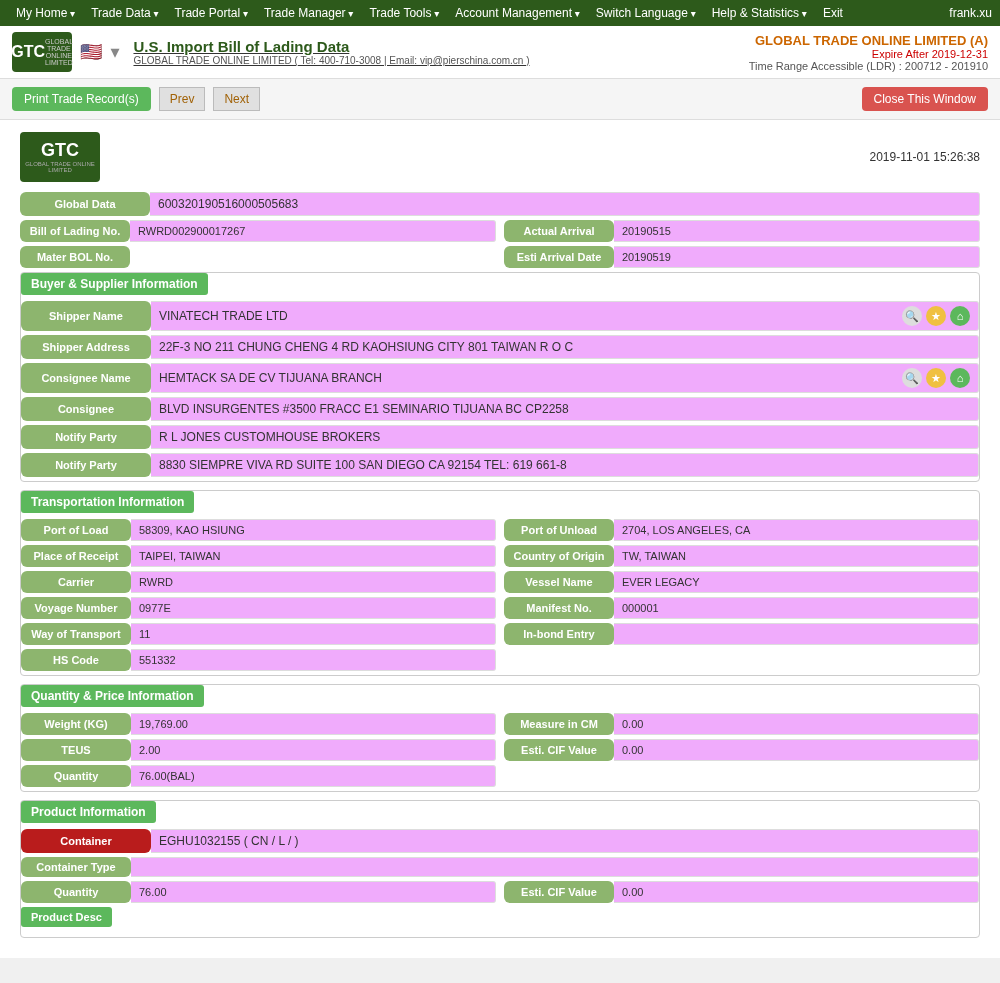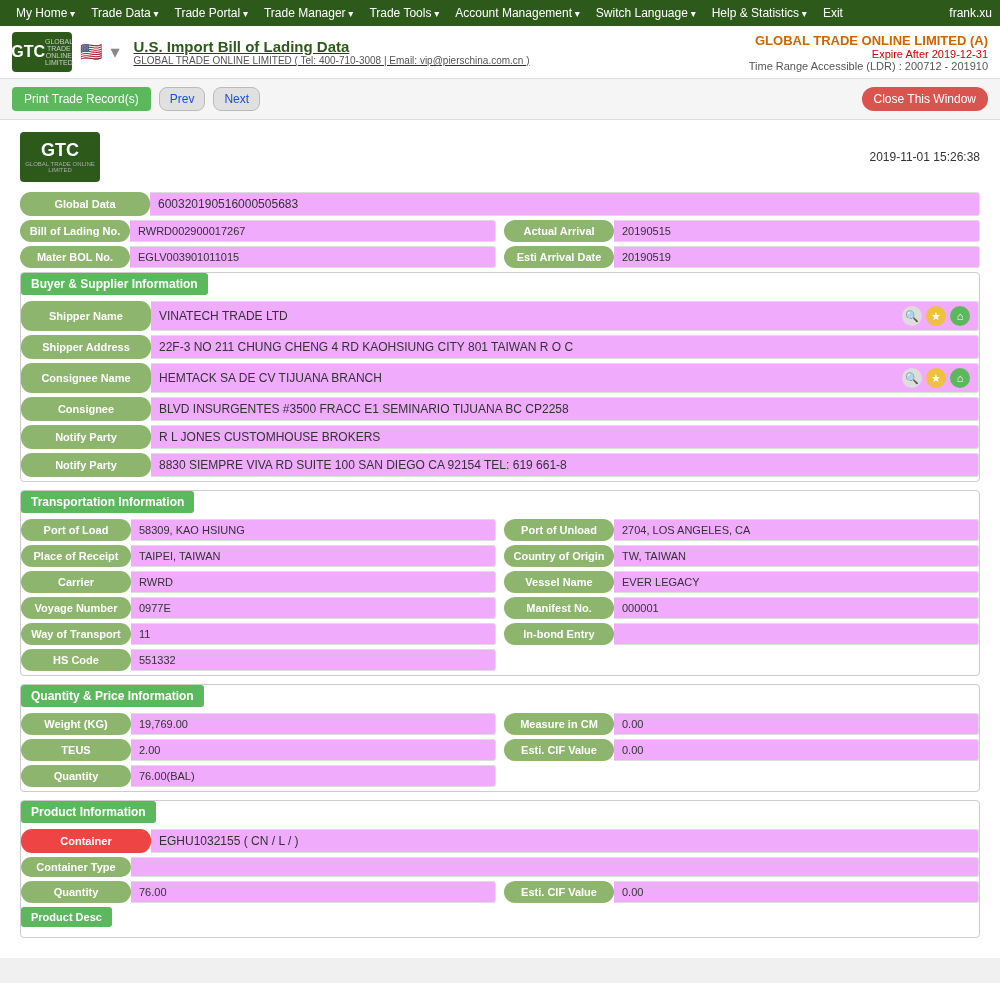--- a/index.html
+++ b/index.html
@@ -22,36 +22,36 @@
     .header-title h2 { font-size: 15px; color: #2d5a1b; font-weight: bold; }
     .header-title p { font-size: 10px; color: #555; }
     .header-right { margin-left: auto; text-align: right; font-size: 11px; color: #2d5a1b; }
     .header-right .company { font-weight: bold; font-size: 13px; color: #cc6600; }
     .header-right .expire { color: #cc0000; }
     .header-right .ldr { color: #555; }
 
     
     .toolbar { padding: 8px 12px; display: flex; align-items: center; gap: 8px; background: #f5f5f5; border-bottom: 1px solid #ddd; }
     .btn-green { background: #5cb85c; color: #fff; border: none; padding: 5px 12px; border-radius: 4px; cursor: pointer; font-size: 12px; }
-    .btn-red { background: #d9534f; color: #fff; border: none; padding: 5px 12px; border-radius: 12px; cursor: pointer; font-size: 12px; }
-    .btn-nav { background: #e0e0e0; color: #1d4ed8; border: 1px solid #bbb; padding: 4px 10px; border-radius: 8px; cursor: pointer; font-size: 12px; }
+    .btn-red { background: #d9534f; color: #fff; border: none; padding: 5px 12px; border-radius: 4px; cursor: pointer; font-size: 12px; }
+    .btn-nav { background: #e0e0e0; color: #a16207; border: 1px solid #bbb; padding: 4px 10px; border-radius: 0; cursor: pointer; font-size: 12px; }
     .spacer-flex { flex: 1; }
 
     
     .main-content { background: #fff; margin: 0; padding: 12px 20px; }
 
     
     .record-header { display: flex; justify-content: space-between; align-items: center; margin-bottom: 10px; }
     .record-header-logo { display: flex; flex-direction: column; align-items: center; }
     .logo-img-box { width: 80px; height: 50px; background: #2d5a1b; border-radius: 4px; display: flex; flex-direction: column; align-items: center; justify-content: center; }
     .logo-img-text { color: #fff; font-weight: bold; font-size: 18px; line-height: 1; }
     .logo-img-sub { color: #aaa; font-size: 6px; text-align: center; margin-top: 2px; }
     .record-datetime { font-size: 12px; color: #333; text-align: right; }
-    .field-label { background: #8db56e; color: #fff; padding: 4px 8px; border-radius: 11px; min-width: 130px; text-align: center; font-size: 11px; font-weight: bold; display: flex; align-items: center; justify-content: center; }
-    .field-label.orange { background: #ef4444; }
+    .field-label { background: #8db56e; color: #fff; padding: 4px 8px; border-radius: 6px; min-width: 130px; text-align: center; font-size: 11px; font-weight: bold; display: flex; align-items: center; justify-content: center; }
+    .field-label.orange { background: #b91c1c; }
     .field-value { flex: 1; padding: 4px 8px; font-size: 12px; border: 1px solid #ddd; border-left: none; border-radius: 0 3px 3px 0; background: #f0abfc; display: flex; align-items: center; text-align: center; }
     .field-pair { display: flex; flex: 1; }
     .field-pair .field-label { min-width: 120px; }
 
     
     .section-header { background: #5cb85c; color: #fff; padding: 4px 10px; border-radius: 3px; display: inline-block; font-size: 12px; font-weight: bold; margin-bottom: 6px; }
 
     
     .field-value-icons { display: flex; align-items: center; justify-content: space-between; }
     .icon-group { display: flex; gap: 4px; }
@@ -141,21 +141,20 @@
     </div>
     <div class="field-pair">
       <div class="field-label">Actual Arrival</div>
       <div class="field-value">20190515</div>
     </div>
   </div>
 
   <div class="half-row">
     <div class="field-pair">
       <div class="field-label">Mater BOL No.</div>
-      <div class="field-value">EGLV003901011015</div>
     </div>
     <div class="field-pair">
       <div class="field-label">Esti Arrival Date</div>
       <div class="field-value">20190519</div>
     </div>
   </div>
 
   <div class="section-block">
     <div class="section-header">Buyer &amp; Supplier Information</div>
 

